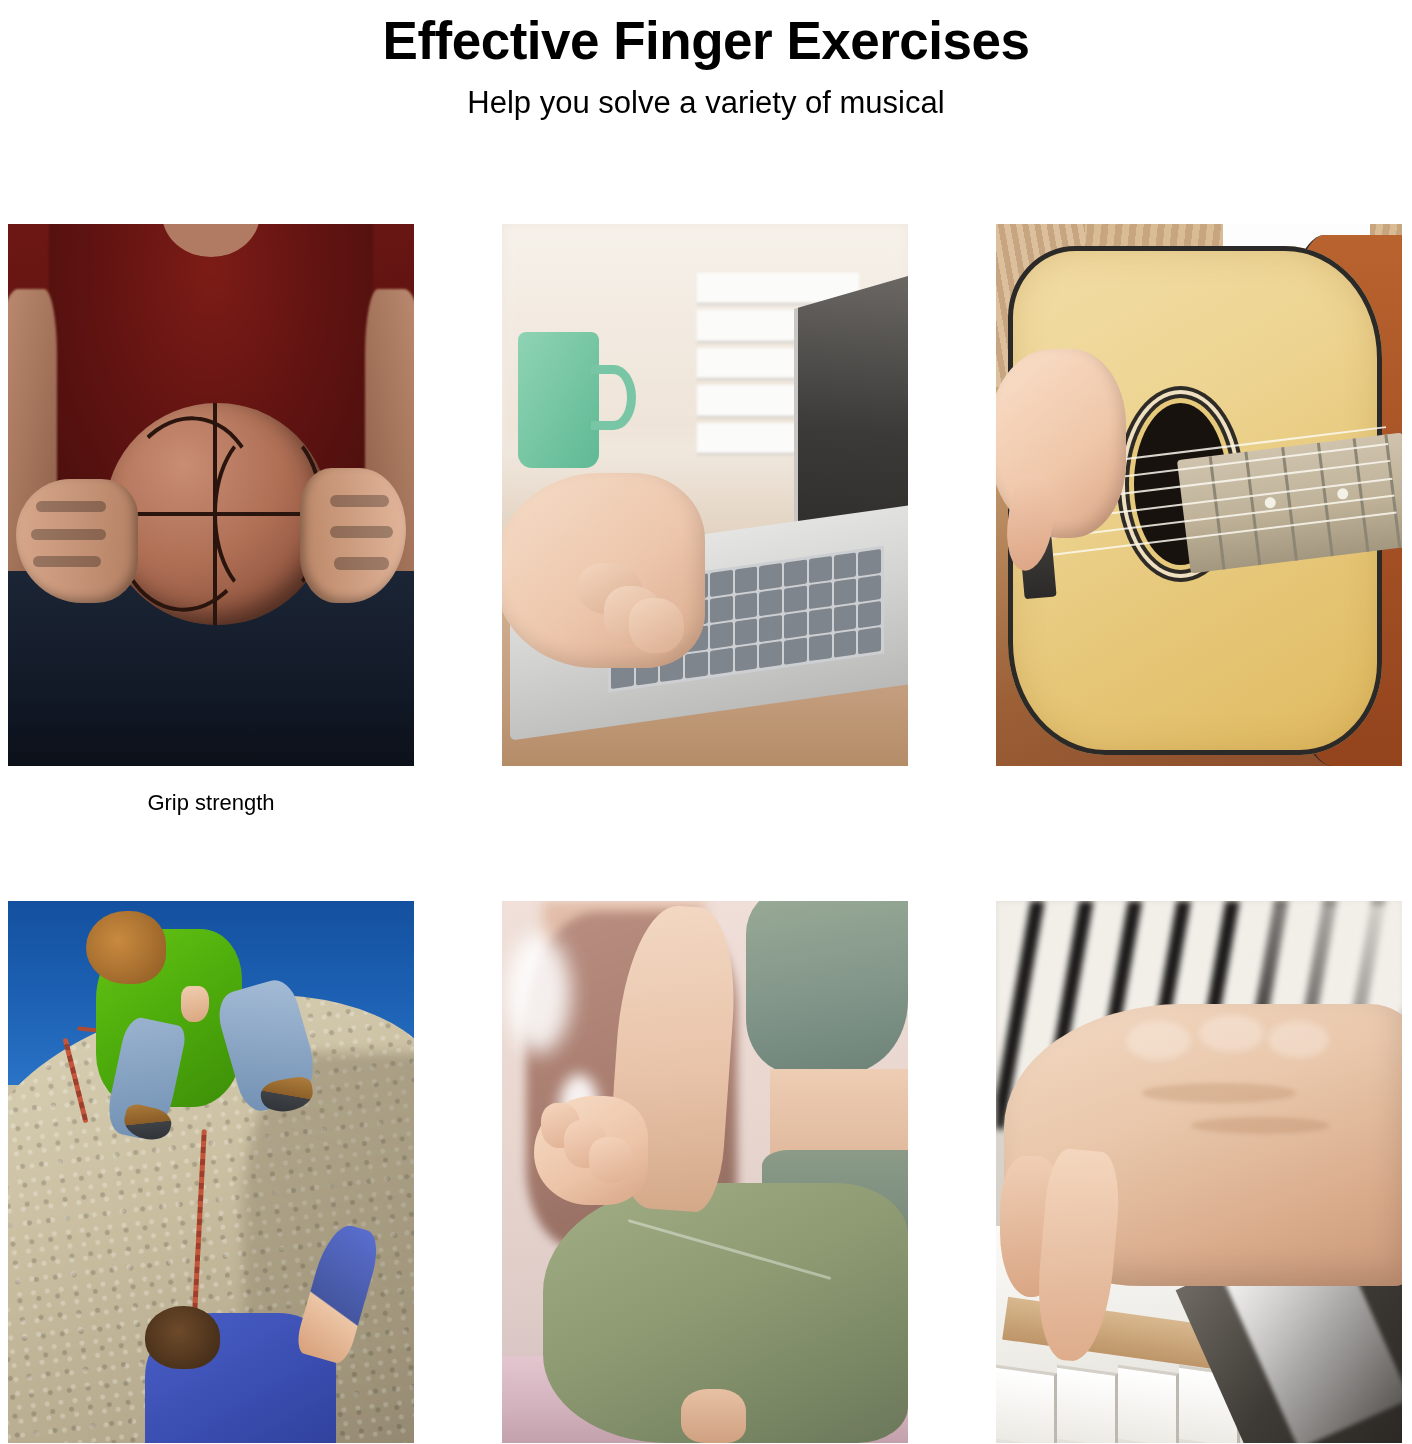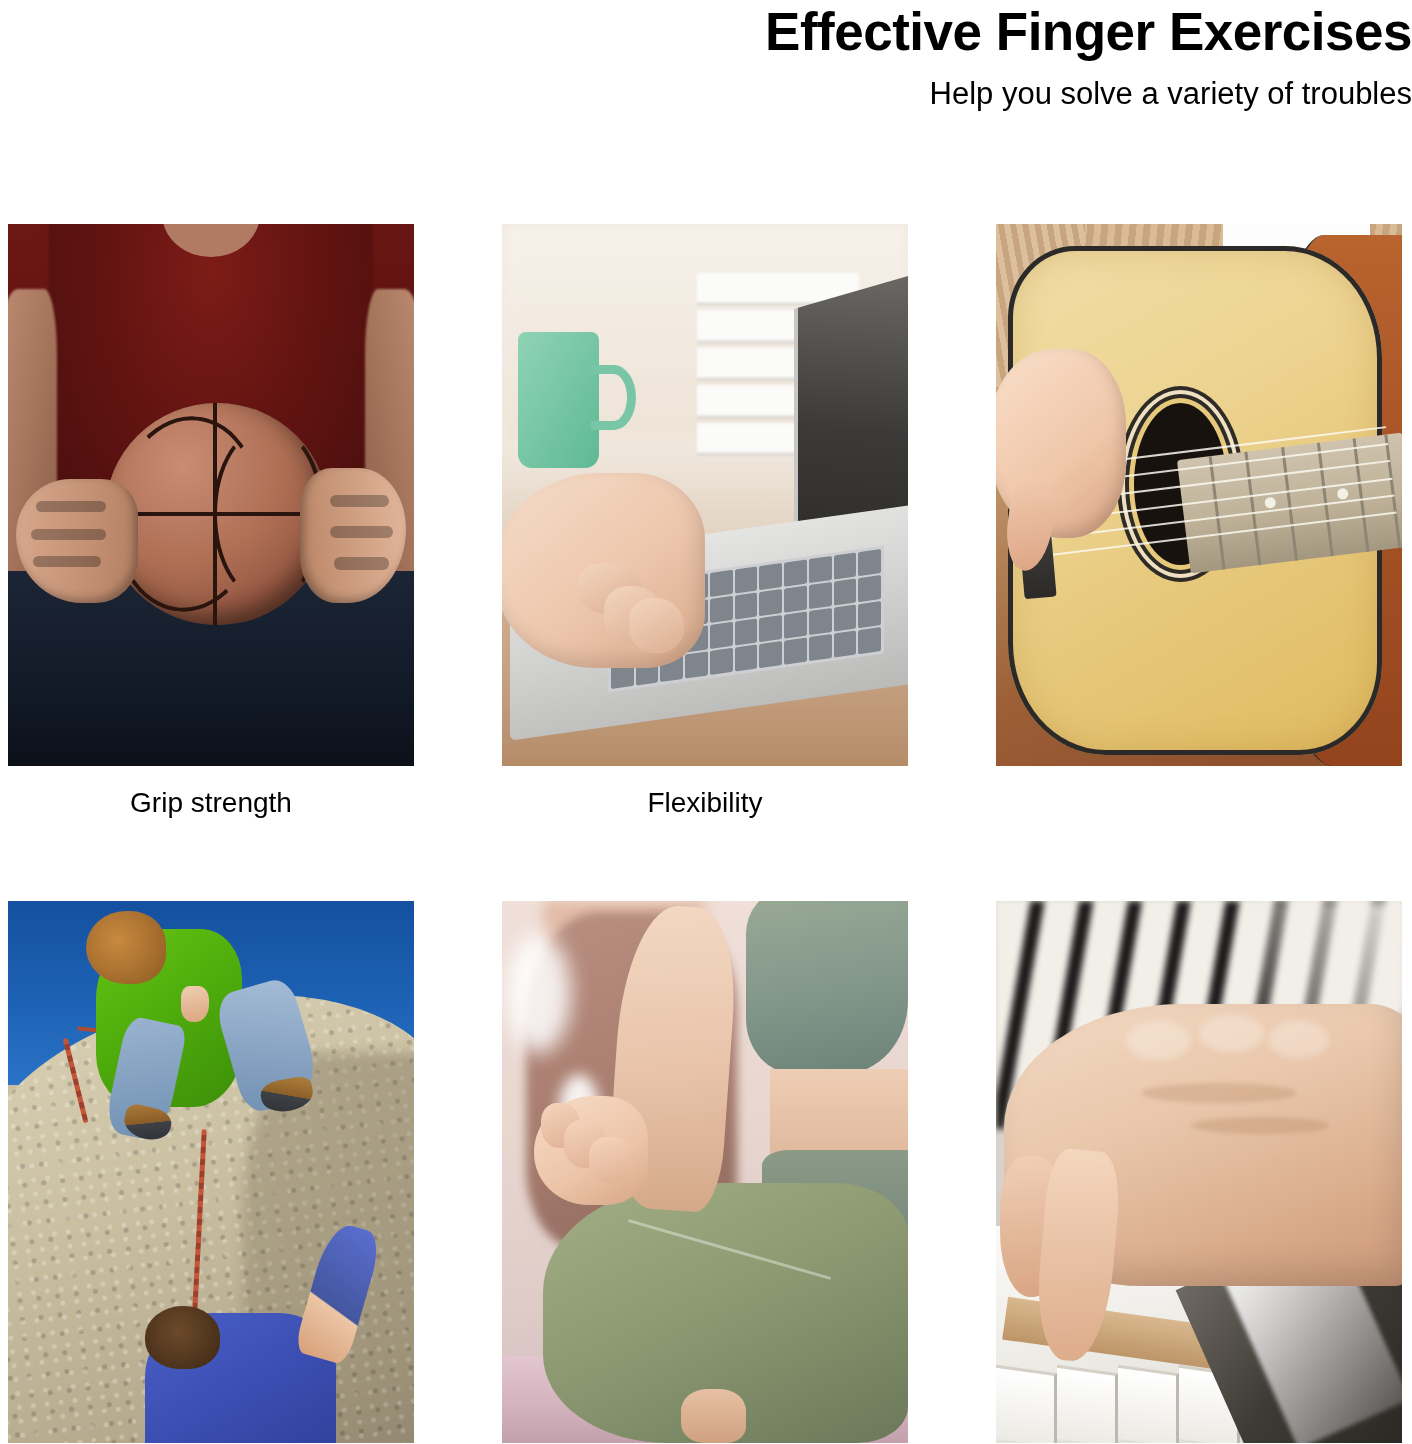--- a/index.html
+++ b/index.html
@@ -11,21 +11,21 @@
     overflow: hidden;
   }
   .page {
     position: relative;
     width: 1412px;
     height: 1444px;
     background: #ffffff;
   }
 
   
-  .header { width: 100%; text-align: right; padding-top: 1px; }
+  .header { width: 100%; text-align: center; padding-top: 10px; }
   .title {
     font-size: 53px;
     font-weight: bold;
     color: #000000;
     letter-spacing: -0.5px;
     line-height: 62px;
   }
   .subtitle-1 {
     font-size: 31px;
     font-weight: normal;
@@ -56,21 +56,21 @@
   .cell.row2 { margin-top: 79px; }
   .photo {
     width: 406px;
     height: 542px;
     overflow: hidden;
     position: relative;
     background: #dcdcdc;
   }
   .caption {
     text-align: center;
-    font-size: 28px;
+    font-size: 22px;
     color: #000000;
     line-height: 38px;
     padding-top: 18px;
   }
 
   
   .p1 { background: linear-gradient(170deg,#6d1714 0%,#5a1210 40%,#3b0f0e 70%,#1b1820 100%); }
   .p1 .jersey {
     position: absolute; left: 10%; top: -4%; width: 80%; height: 62%;
     background: radial-gradient(ellipse at 50% 20%, #7d1c17 0%, #631412 45%, #470f0d 100%);
@@ -482,21 +482,21 @@
     border-radius: 50%; filter: blur(2px);
   }
 </style>
 </head>
 <body>
 
 <div class="page">
 
   <div class="header">
     <div class="title">Effective Finger Exercises</div>
-    <div class="subtitle-1">Help you solve a variety of troubles</div>
+    <div class="subtitle-1">Help you solve a variety of musical</div>
   </div>
 
   <div class="grid">
 
     <div class="cell">
       <div class="photo p1">
         <div class="jersey"></div>
         <div class="neck"></div>
         <div class="arm-l"></div>
         <div class="arm-r"></div>
@@ -581,21 +581,20 @@
             <span></span>
             <span></span>
             <span></span>
         </div>
         <div class="hand">
           <div class="finger" style="left:40%;top:46%;width:30%;height:26%;"></div>
           <div class="finger" style="left:52%;top:58%;width:28%;height:30%;"></div>
           <div class="finger" style="left:64%;top:64%;width:26%;height:28%;"></div>
         </div>
       </div>
-      <div class="caption">Flexibility</div>
     </div>
 
     <div class="cell">
       <div class="photo p3">
         <div class="sweater"></div>
         <div class="sweater2"></div>
         <div class="shirt"></div>
         <div class="side"></div>
         <div class="body"></div>
         <div class="bodyedge"></div>

